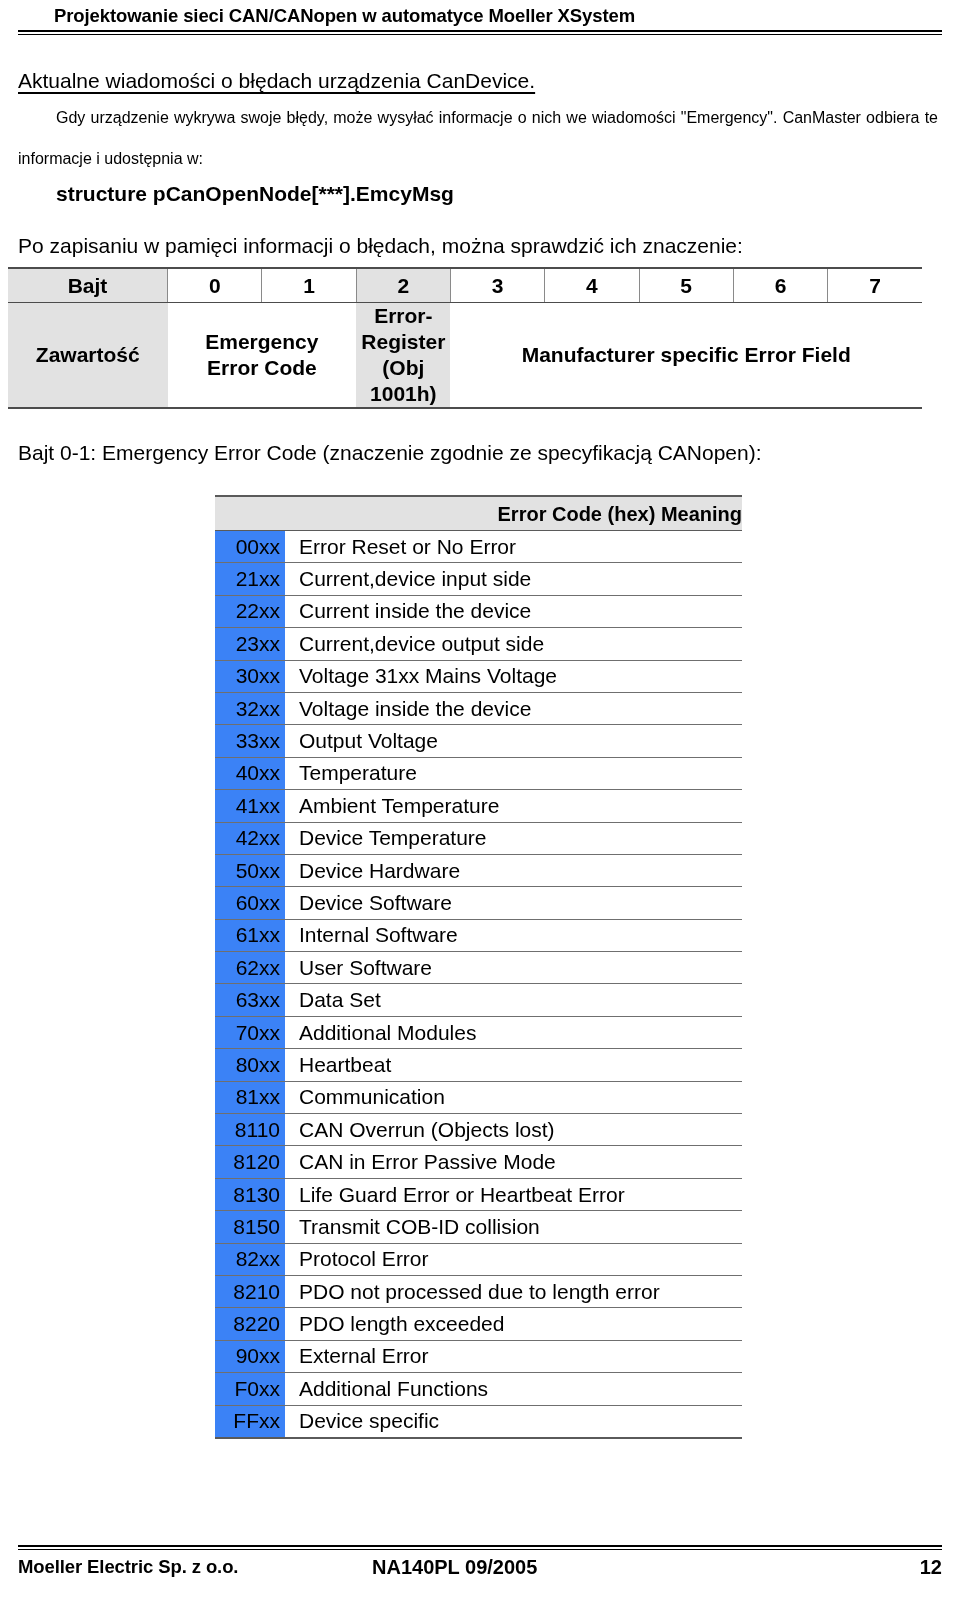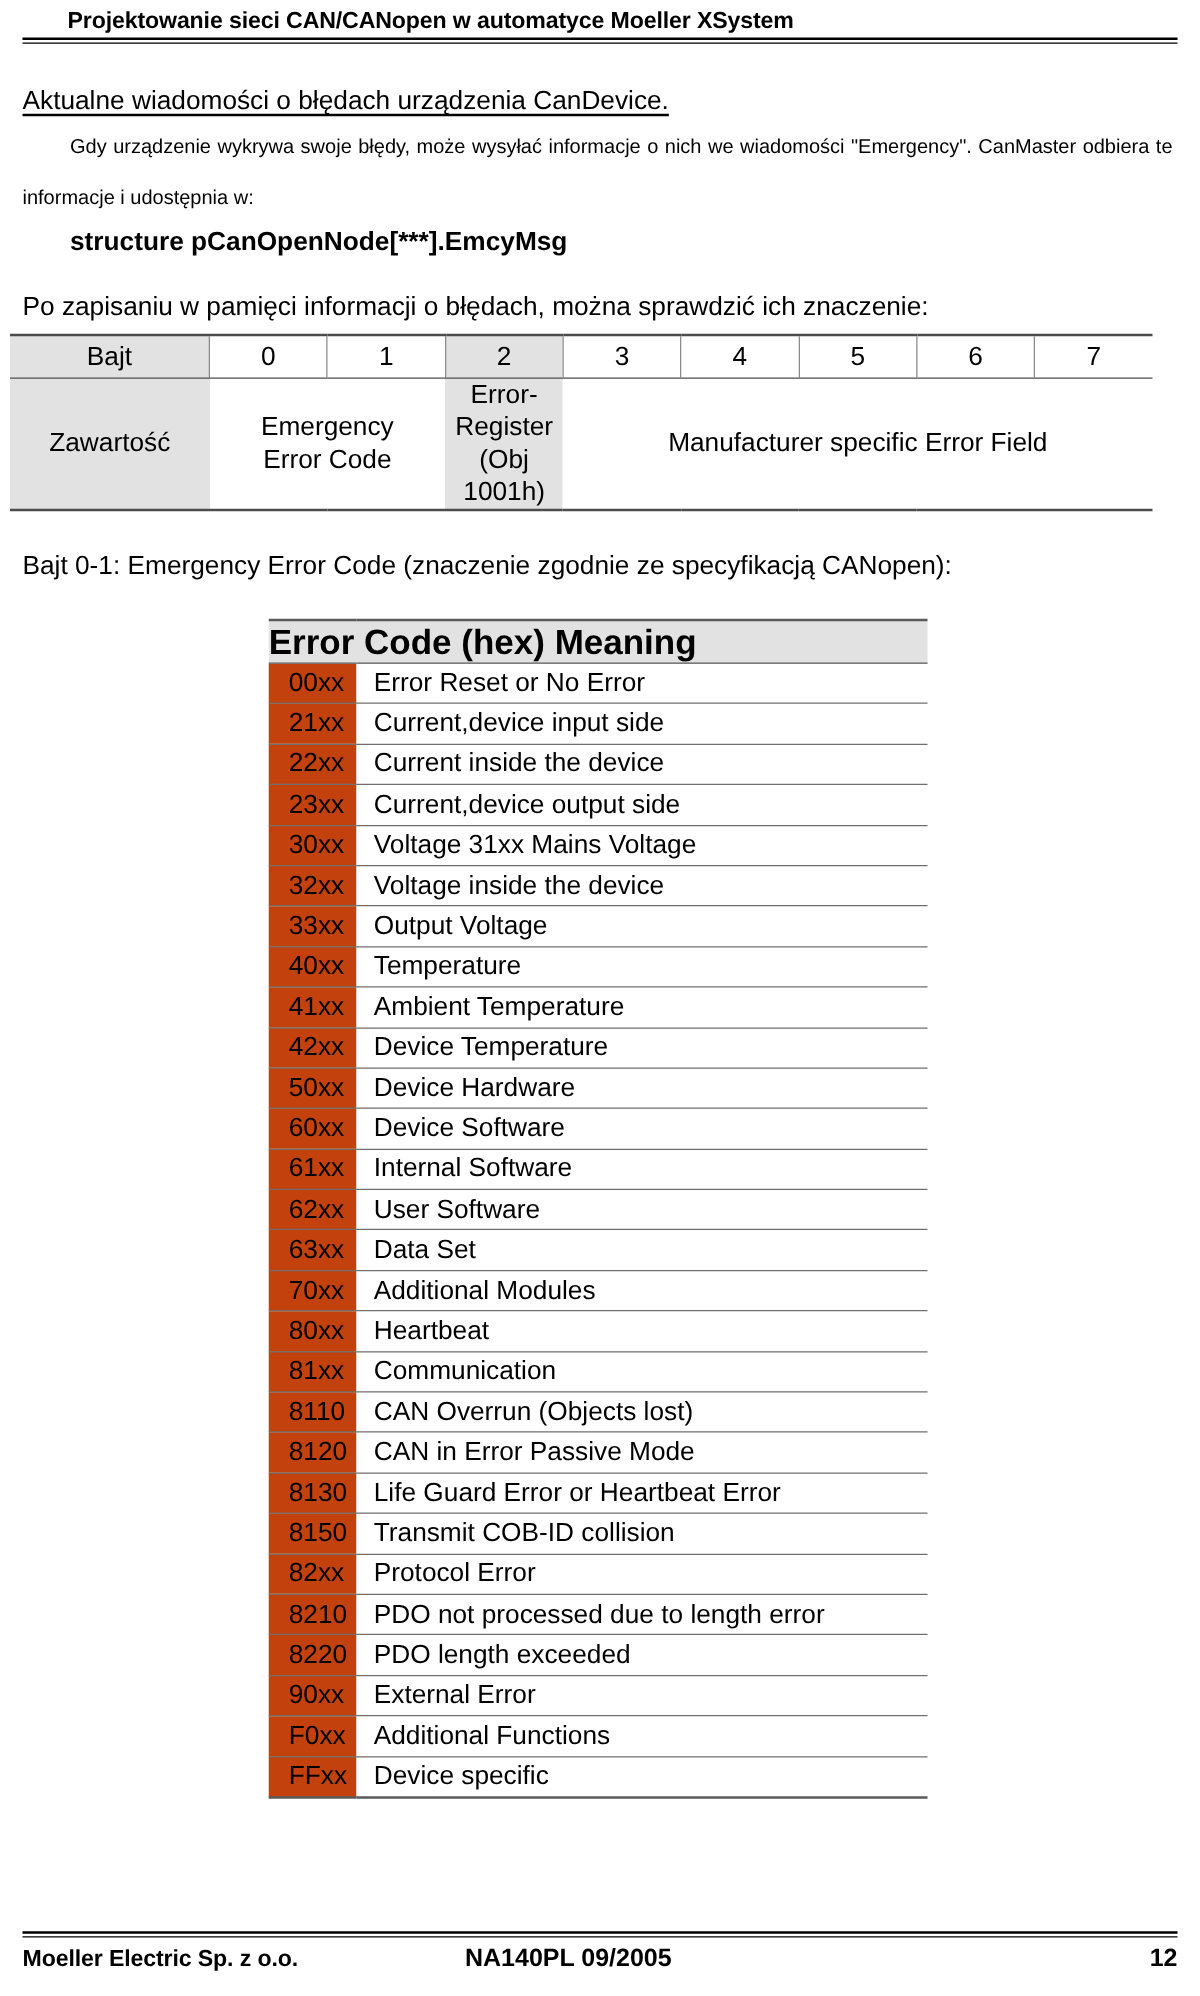--- a/index.html
+++ b/index.html
@@ -95,20 +95,21 @@
   .byte-table-wrap {
     position: absolute;
     left: 8px;
     top: 267px;
     width: 914px;
   }
   table.byte-table {
     border-collapse: collapse;
     table-layout: fixed;
     width: 914px;
+    font-weight: bold;
   }
   table.byte-table td {
     font-size: 21px;
     text-align: center;
     vertical-align: middle;
     padding: 0;
     border-top: 1.1px solid #7a7a7a;
     border-bottom: 1.1px solid #7a7a7a;
     line-height: 26px;
   }
@@ -135,43 +136,42 @@
   }
   table.err-table {
     border-collapse: collapse;
     table-layout: fixed;
     width: 527px;
   }
   table.err-table col.c-code { width: 70px; }
   table.err-table col.c-mean { width: 457px; }
 
   table.err-table th.err-head {
-    font-size: 28px;
+    font-size: 20px;
     font-weight: bold;
-    text-align: left;
+    text-align: right;
     background: #e2e2e2;
     height: 33px;
     padding: 0;
     border-top: 2.3px solid #5a5a5a;
     border-bottom: 1.5px solid #5a5a5a;
     line-height: 24px;
   }
   table.err-table td {
     font-size: 21px;
     padding: 0;
     height: 31.4px;
     line-height: 28px;
     border-bottom: 1.6px solid #6f6f6f;
     vertical-align: middle;
   }
   table.err-table td.code {
-    background: #c2410c;
-    text-align: left;
+    background: #3b82f6;
+    text-align: right;
     padding-right: 5px;
-    padding-left: 16px;
   }
   table.err-table td.meaning {
     text-align: left;
     padding-left: 14px;
     white-space: nowrap;
   }
   table.err-table tr:last-child td {
     border-bottom: 2.3px solid #5a5a5a;
     margin-top: 12px;
   }

